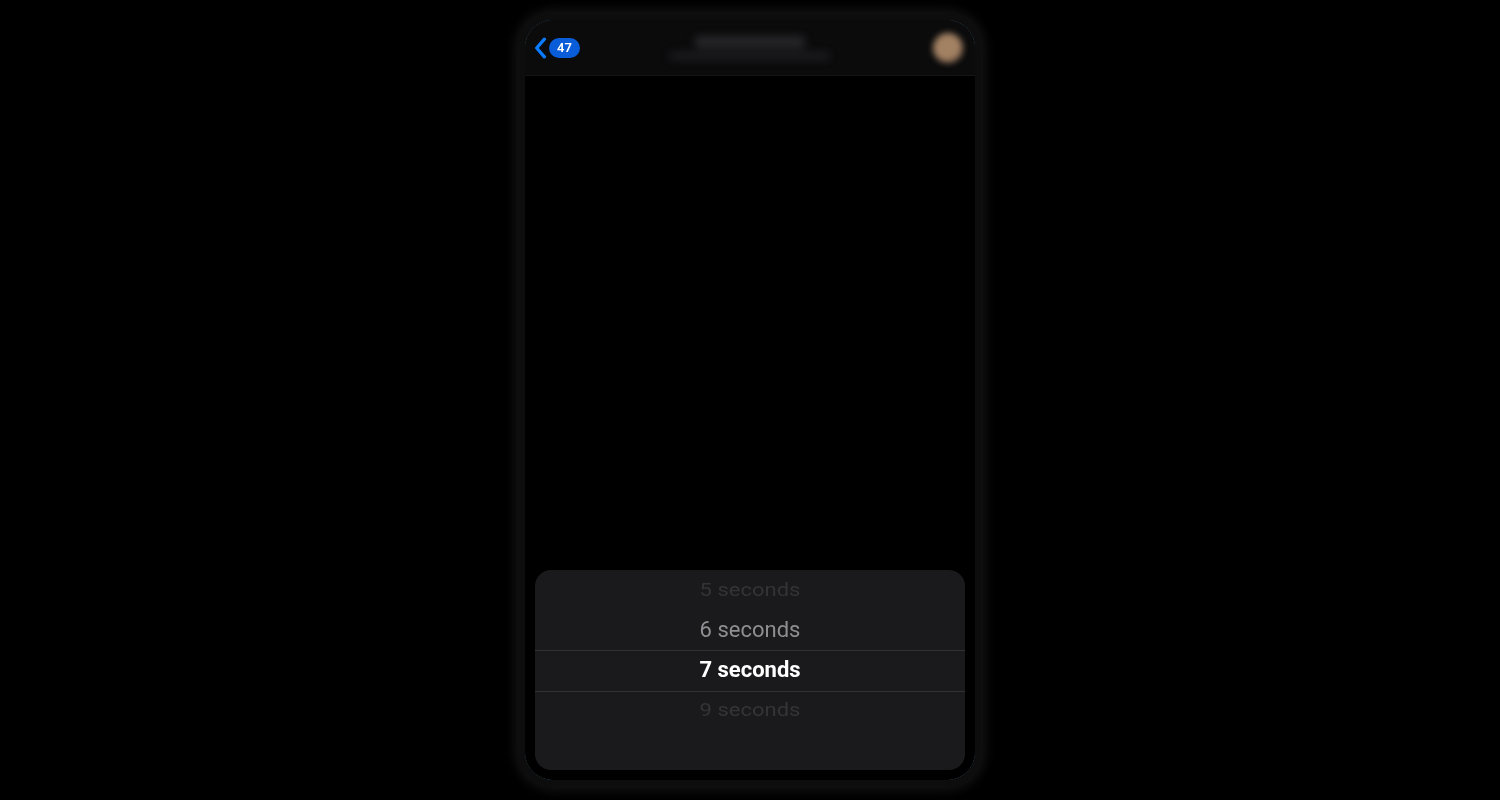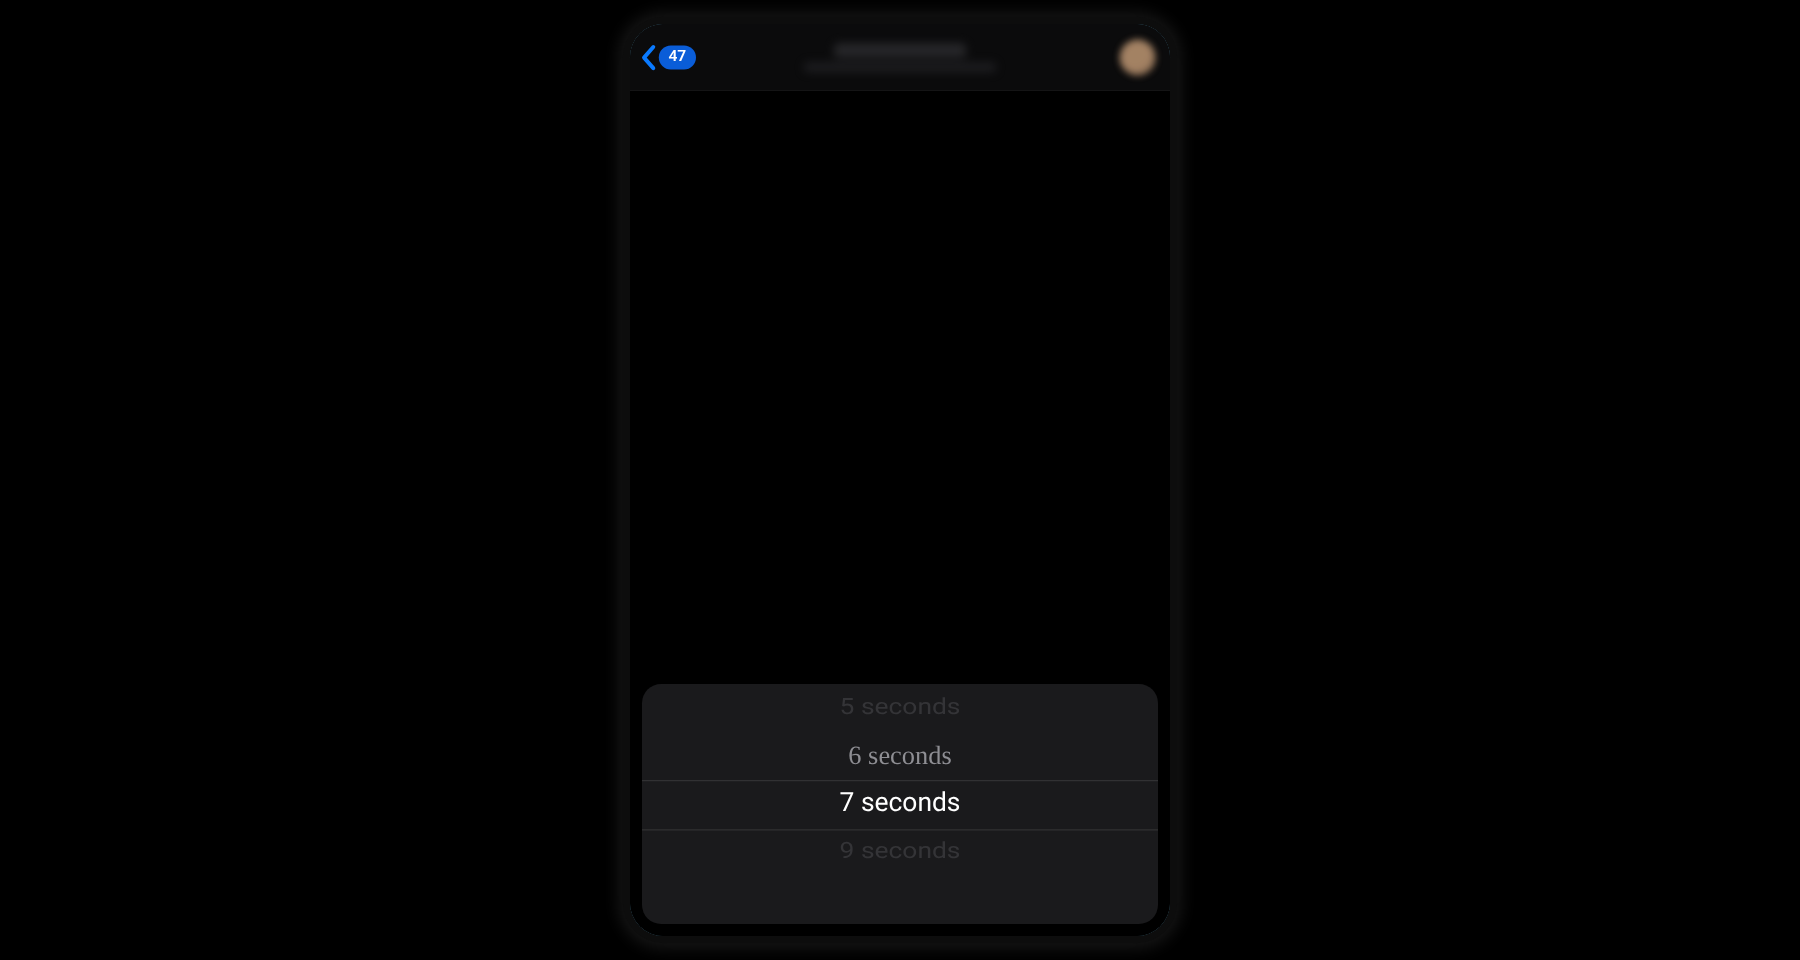--- a/index.html
+++ b/index.html
@@ -161,25 +161,24 @@
     width: 100%;
     user-select: none;
   }
   .picker-item.edge {
     color: #4a4a4e;
     transform: scaleY(0.85);
     opacity: 0.55;
   }
   .picker-item.near {
     color: #8e8e93;
-    font-family: Liberation Serif, serif;
   }
   .picker-item.selected {
     color: #ffffff;
-    font-weight: 400;
+    font-weight: 700;
     border-radius: 15px;
   }
   .done-panel {
     margin-top: 10px;
     height: 56px;
     display: flex;
     align-items: center;
     justify-content: center;
   }
   .done-btn {

